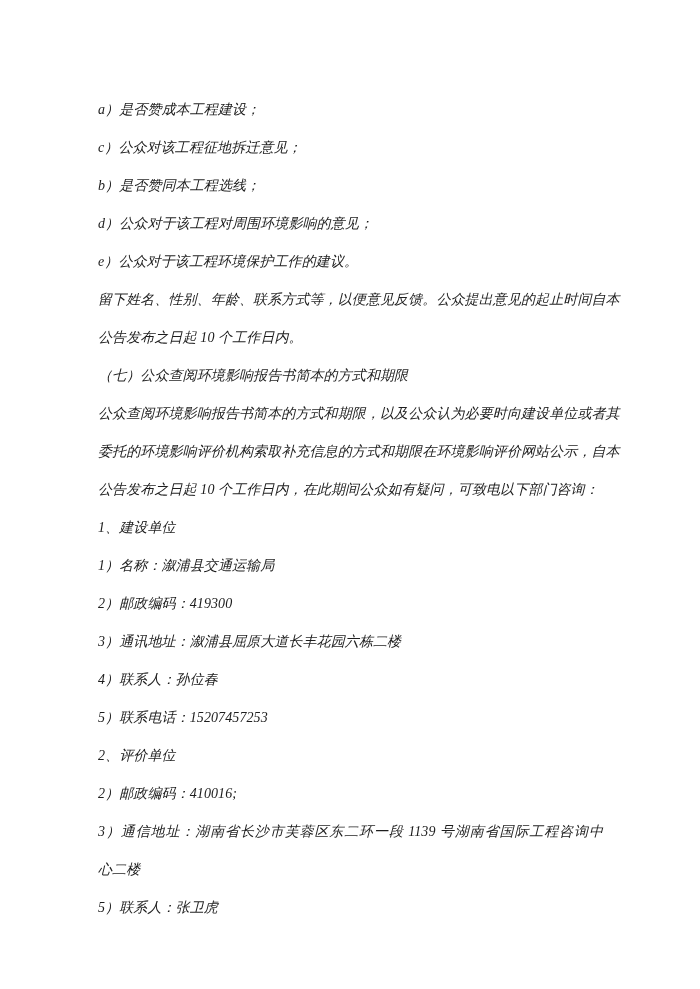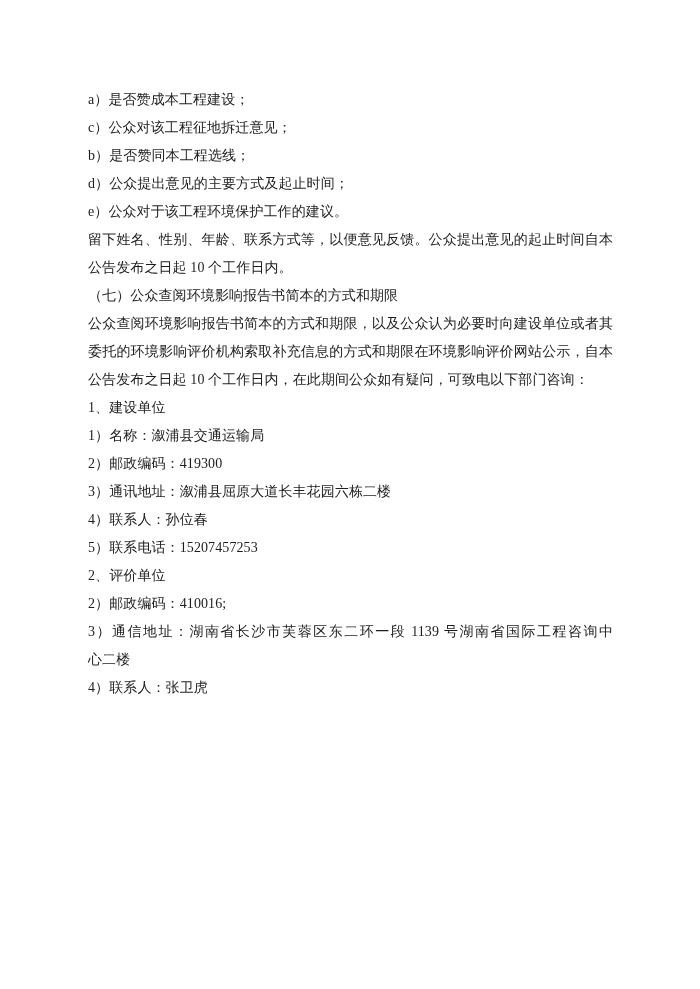--- a/index.html
+++ b/index.html
@@ -17,25 +17,26 @@
     overflow: hidden;
   }
   .content {
     position: absolute;
     top: 86px;
     left: 88px;
     width: 525px;
     font-size: 14px;
   }
   p.ln {
-    margin: 0;
+    margin: 10px;
     padding: 0;
     line-height: 28px;
     letter-spacing: 0.1px;
     white-space: nowrap;
+    font-style: italic;
   }
   
   .ind-opt   { padding-left: 39px; }  
   .ind-opt-b { padding-left: 33px; }  
   .ind-2     { padding-left: 29px; }  
   .ind-u2    { padding-left: 25px; }  
   .ind-sub   { padding-left: 55px; }  
   
   .full {
     white-space: normal;
@@ -46,21 +47,21 @@
 </head>
 <body>
 
 <div class="page">
   <div class="content">
 
     <div>
       <p class="ln ind-opt">a）是否赞成本工程建设；</p>
       <p class="ln ind-opt">c）公众对该工程征地拆迁意见；</p>
       <p class="ln ind-opt-b">b）是否赞同本工程选线；</p>
-      <p class="ln ind-opt">d）公众提出意见的主要方式及起止时间；</p>
+      <p class="ln ind-opt">d）公众对于该工程对周围环境影响的意见；</p>
       <p class="ln ind-opt">e）公众对于该工程环境保护工作的建议。</p>
     </div>
 
     <div>
       <p class="ln full">留下姓名、性别、年龄、联系方式等，以便意见反馈。公众提出意见的起止时间自本</p>
       <p class="ln">公告发布之日起 10 个工作日内。</p>
     </div>
 
     <div>
       <p class="ln ind-2">（七）公众查阅环境影响报告书简本的方式和期限</p>
@@ -76,17 +77,17 @@
       <p class="ln ind-sub">3）通讯地址：溆浦县屈原大道长丰花园六栋二楼</p>
       <p class="ln ind-sub">4）联系人：孙位春</p>
       <p class="ln ind-sub">5）联系电话：15207457253</p>
     </div>
 
     <div>
       <p class="ln ind-u2">2、评价单位</p>
       <p class="ln ind-sub">2）邮政编码：410016;</p>
       <p class="ln ind-sub full">3）通信地址：湖南省长沙市芙蓉区东二环一段 1139 号湖南省国际工程咨询中</p>
       <p class="ln">心二楼</p>
-      <p class="ln ind-sub">4）联系人：张卫虎</p>
+      <p class="ln ind-sub">5）联系人：张卫虎</p>
     </div>
 
   </div>
 </div>
 
 </body></html>

